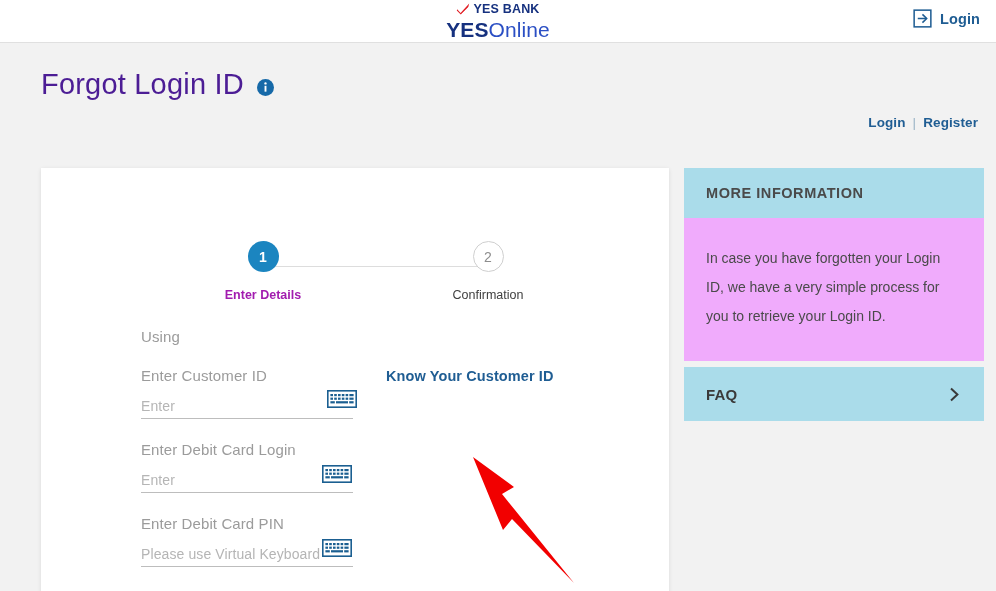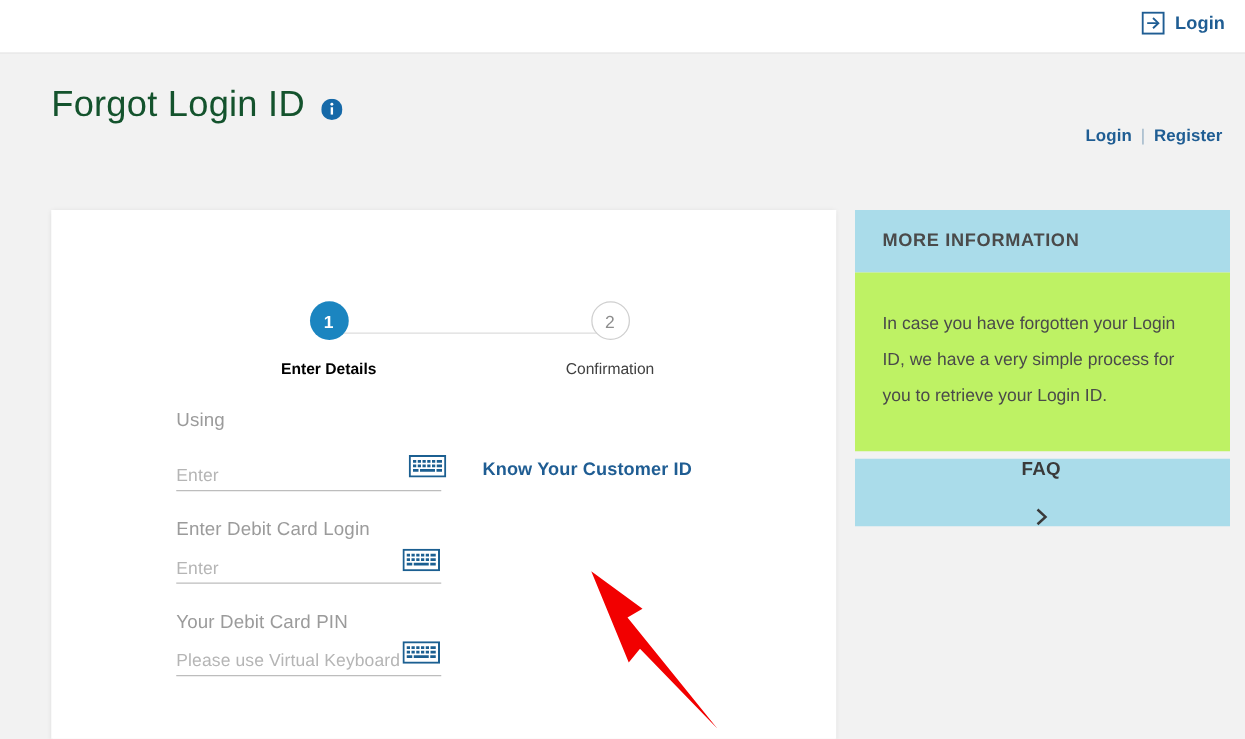--- a/index.html
+++ b/index.html
@@ -83,34 +83,34 @@
     position: absolute;
     left: 41px;
     top: 25px;
     display: flex;
     align-items: center;
     gap: 13px;
   }
   .page-title {
     font-size: 29px;
     font-weight: 300;
-    color: #14532d;
+    color: #4c1d95;
     letter-spacing: 0.2px;
   }
   .info-icon {
     display: block;
     width: 17px;
     height: 17px;
     margin-top: 5px;
   }
 
   .toplinks {
     position: absolute;
     right: 18px;
-    top: 58px;
+    top: 72px;
     font-size: 13.5px;
     font-weight: bold;
     color: #1f5d93;
     letter-spacing: 0.1px;
     white-space: nowrap;
     margin-left: 34px;
   }
   .toplinks a {
     color: #1f5d93;
     text-decoration: none;
@@ -177,21 +177,21 @@
     background: #ffffff;
     border: 1px solid #cfcfcf;
     color: #8d8d8d;
     font-weight: normal;
   }
   .step-label {
     margin-top: 16px;
     font-size: 12.5px;
     white-space: nowrap;
   }
-  .step-label.active { color: #000000; font-weight: bold; }
+  .step-label.active { color: #a21caf; font-weight: bold; }
   .step-label.inactive { color: #404040; font-weight: normal; }
 
   
   .form {
     position: absolute;
     left: 100px;
     top: 160px;
     width: 480px;
   }
   .field { position: relative; margin-bottom: 22px; }
@@ -273,40 +273,39 @@
     align-items: center;
     padding: 0 22px;
   }
   .side-head-title {
     font-size: 14.5px;
     font-weight: bold;
     color: #4a4a4a;
     letter-spacing: 0.55px;
   }
   .side-body {
-    background: #bef264;
+    background: #f0abfc;
     padding: 26px 22px 30px 22px;
     min-height: 109px;
   }
   .side-body-text {
     font-size: 14px;
     color: #4a4a4a;
     line-height: 29px;
     font-weight: 400;
   }
   .side-faq {
     margin-top: 6px;
     background: #aadcea;
     height: 54px;
     display: flex;
     align-items: center;
     justify-content: space-between;
     padding: 0 24px 0 22px;
     cursor: pointer;
-    flex-direction: column;
   }
   .side-faq-label {
     font-size: 15px;
     font-weight: bold;
     color: #3a3a3a;
     letter-spacing: 0.2px;
   }
   .chevron-right { display: block; width: 11px; height: 15px; }
 
   
@@ -317,20 +316,31 @@
     width: 120px;
     height: 135px;
     pointer-events: none;
   }
 </style>
 </head>
 <body>
 
 <div class="header">
 
+  <div class="logo-wrap">
+    <div class="logo-top">
+      <svg class="logo-check" viewBox="0 0 14 12">
+        <path d="M1 6.2 L4.4 10 L13 0.6 L12.1 4.0 L4.6 11.6 L0.6 7.6 Z" fill="#e11b22"></path>
+      </svg>
+      <span class="logo-yesbank">YES BANK</span>
+    </div>
+    <div class="logo-bottom">
+      <span class="logo-yes">YES</span><span class="logo-online">Online</span>
+    </div>
+  </div>
 
   <div class="header-login">
     <svg class="login-icon" viewBox="0 0 20 20">
       <rect x="1.2" y="1.2" width="17.6" height="17.6" fill="none" stroke="#1f5d93" stroke-width="1.6"></rect>
       <path d="M5 10 H14" stroke="#1f5d93" stroke-width="1.6" fill="none"></path>
       <path d="M10.5 6.2 L14.4 10 L10.5 13.8" stroke="#1f5d93" stroke-width="1.6" fill="none" stroke-linecap="square"></path>
     </svg>
     <span class="header-login-label">Login</span>
   </div>
 
@@ -367,20 +377,21 @@
       </div>
     </div>
 
     <div class="form">
 
       <div class="field">
         <div class="field-label">Using</div>
       </div>
 
       <div class="field">
+        <div class="field-label">Enter Customer ID</div>
         <div class="field-line narrow">
           <input class="placeholder" type="text" placeholder="Enter" style="">
           <svg class="kbd-icon kbd-1" viewBox="0 0 30 18">
             <rect x="0.8" y="0.8" width="28.4" height="16.4" fill="#ffffff" stroke="#1b5f91" stroke-width="1.6"></rect>
             <g fill="#1b5f91">
               <rect x="3.4" y="4" width="2.6" height="2.2"></rect>
                 <rect x="7.2" y="4" width="2.6" height="2.2"></rect>
               <rect x="11" y="4" width="2.6" height="2.2"></rect>
                 <rect x="14.8" y="4" width="2.6" height="2.2"></rect>
               <rect x="18.6" y="4" width="2.6" height="2.2"></rect>
@@ -421,21 +432,21 @@
                 <rect x="22.4" y="7.6" width="4.2" height="2.2"></rect>
               <rect x="3.4" y="11.2" width="4.4" height="2.2"></rect>
                 <rect x="9" y="11.2" width="12" height="2.2"></rect>
               <rect x="22.2" y="11.2" width="4.4" height="2.2"></rect>
             </g>
           </svg>
         </div>
       </div>
 
       <div class="field">
-        <div class="field-label">Your Debit Card PIN</div>
+        <div class="field-label">Enter Debit Card PIN</div>
         <div class="field-line narrow">
           <input class="placeholder" type="text" placeholder="Please use Virtual Keyboard" style="">
           <svg class="kbd-icon kbd-3" viewBox="0 0 30 18">
             <rect x="0.8" y="0.8" width="28.4" height="16.4" fill="#ffffff" stroke="#1b5f91" stroke-width="1.6"></rect>
             <g fill="#1b5f91">
               <rect x="3.4" y="4" width="2.6" height="2.2"></rect>
                 <rect x="7.2" y="4" width="2.6" height="2.2"></rect>
               <rect x="11" y="4" width="2.6" height="2.2"></rect>
                 <rect x="14.8" y="4" width="2.6" height="2.2"></rect>
               <rect x="18.6" y="4" width="2.6" height="2.2"></rect>

